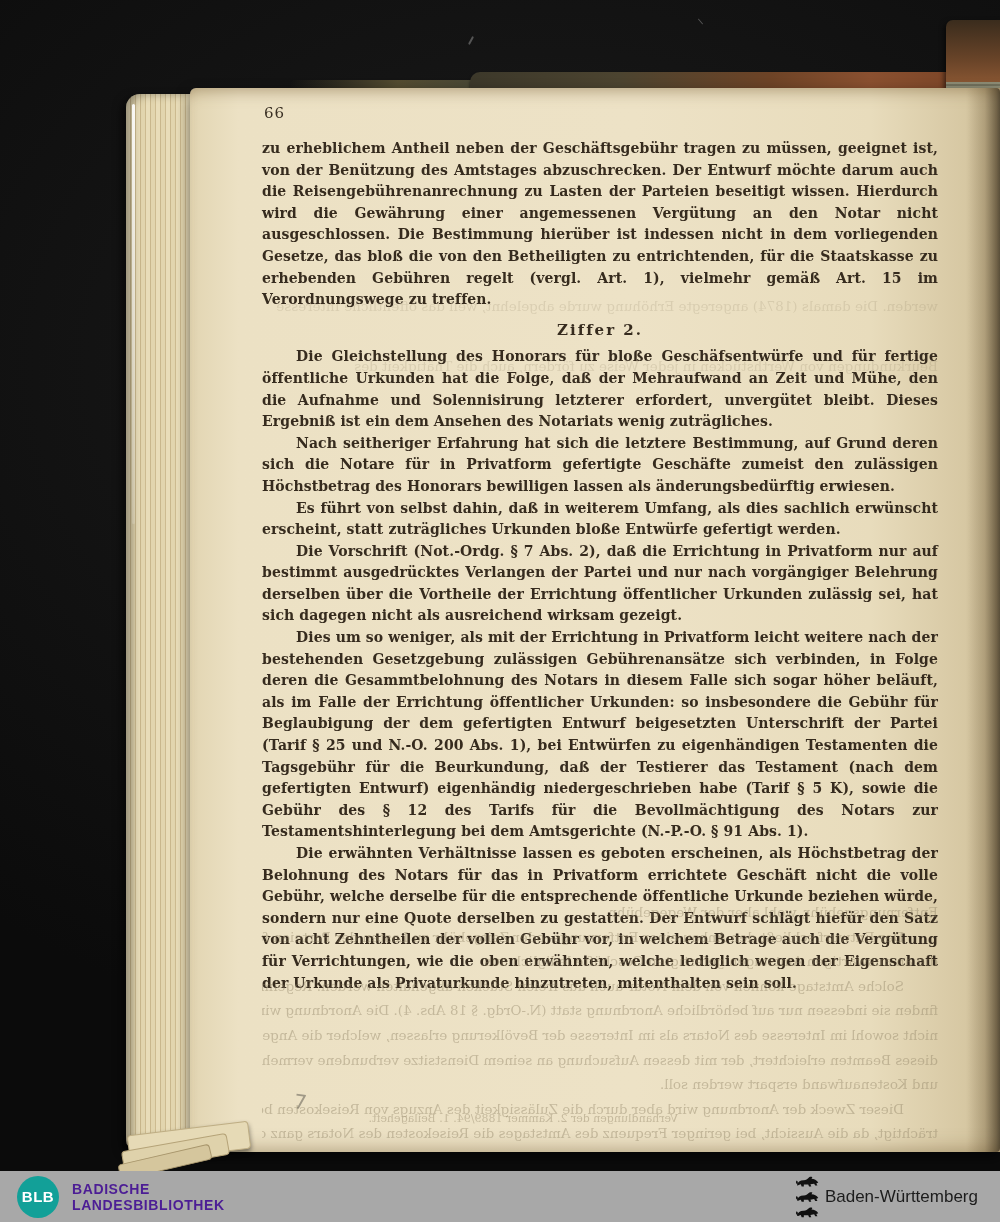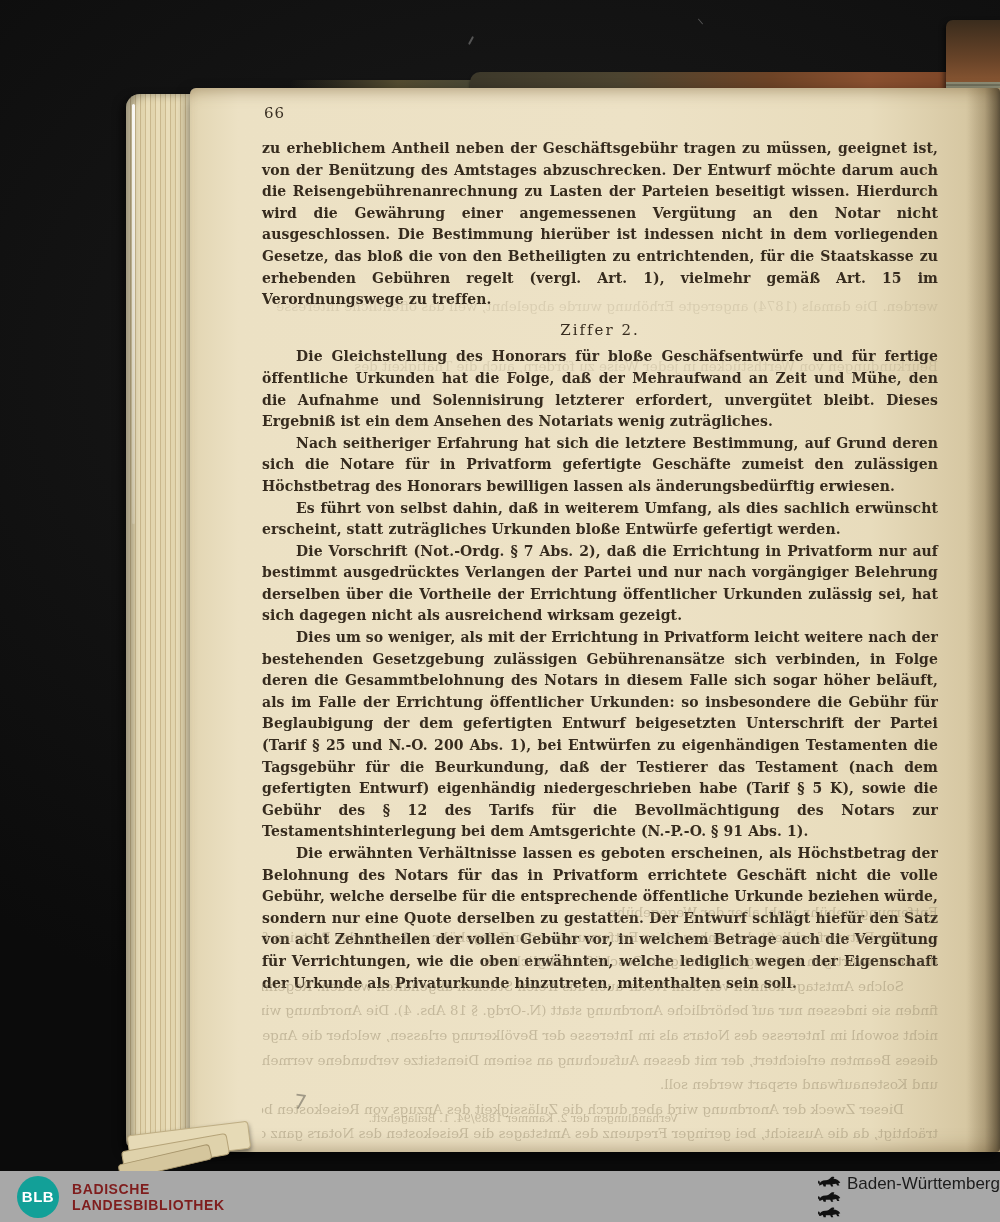--- a/index.html
+++ b/index.html
@@ -71,21 +71,21 @@
     position:absolute;left:74px;top:16px;font-size:15px;letter-spacing:1px;color:#3a3024;
   }
   .text-block{
     position:absolute;left:72px;top:50px;width:676px;
     font-size:14px;line-height:21.6px;text-align:justify;
     letter-spacing:.1px;color:#362b1e;
   }
   .text-block p{margin:0;text-indent:34px;font-weight:bold;}
   .text-block p.cont{text-indent:0;}
   .text-block h3{
-    margin:9px 0 5px;font-size:15px;font-weight:400;text-align:center;
+    margin:9px 0 5px;font-size:15px;font-weight:700;text-align:center;
     letter-spacing:2px;color:#362b1e;
   }
   
   .bleed-upper,.bleed-block{position:absolute;left:72px;width:676px;pointer-events:none;}
   .bleed-upper{top:188px;opacity:.20;}
   .bleed-block{top:812px;opacity:.42;}
   .bleed-line{
     transform:scaleX(-1);
     color:#8f8265;font-size:13.5px;line-height:24.6px;white-space:nowrap;overflow:hidden;
     filter:blur(.4px);
@@ -115,23 +115,23 @@
     display:flex;align-items:center;justify-content:space-between;
   }
   .footer-left{display:flex;align-items:center;gap:13px;height:100%;}
   .blb-logo{
     width:42px;height:42px;border-radius:50%;margin-left:17px;
     display:flex;align-items:center;justify-content:center;
     color:#ffffff;font-weight:bold;font-size:15px;letter-spacing:.5px;
   }
   .lib-name{
     font-weight:bold;font-size:14px;line-height:16px;letter-spacing:.6px;
-    color:#7f1d1d;text-transform:uppercase;
-  }
-  .footer-right{display:flex;align-items:flex-start;margin-right:0;}
+    color:#4c1d95;text-transform:uppercase;
+  }
+  .footer-right{display:flex;align-items:center;margin-right:22px;}
   .coat-of-arms{width:34px;height:46px;}
   .state-name{font-size:17px;color:#1c1c1c;}
 </style>
 </head>
 <body>
 
 <div class="stage">
   <span class="lint l1"></span>
   <span class="lint l2"></span>
   <span class="lint l3"></span>

